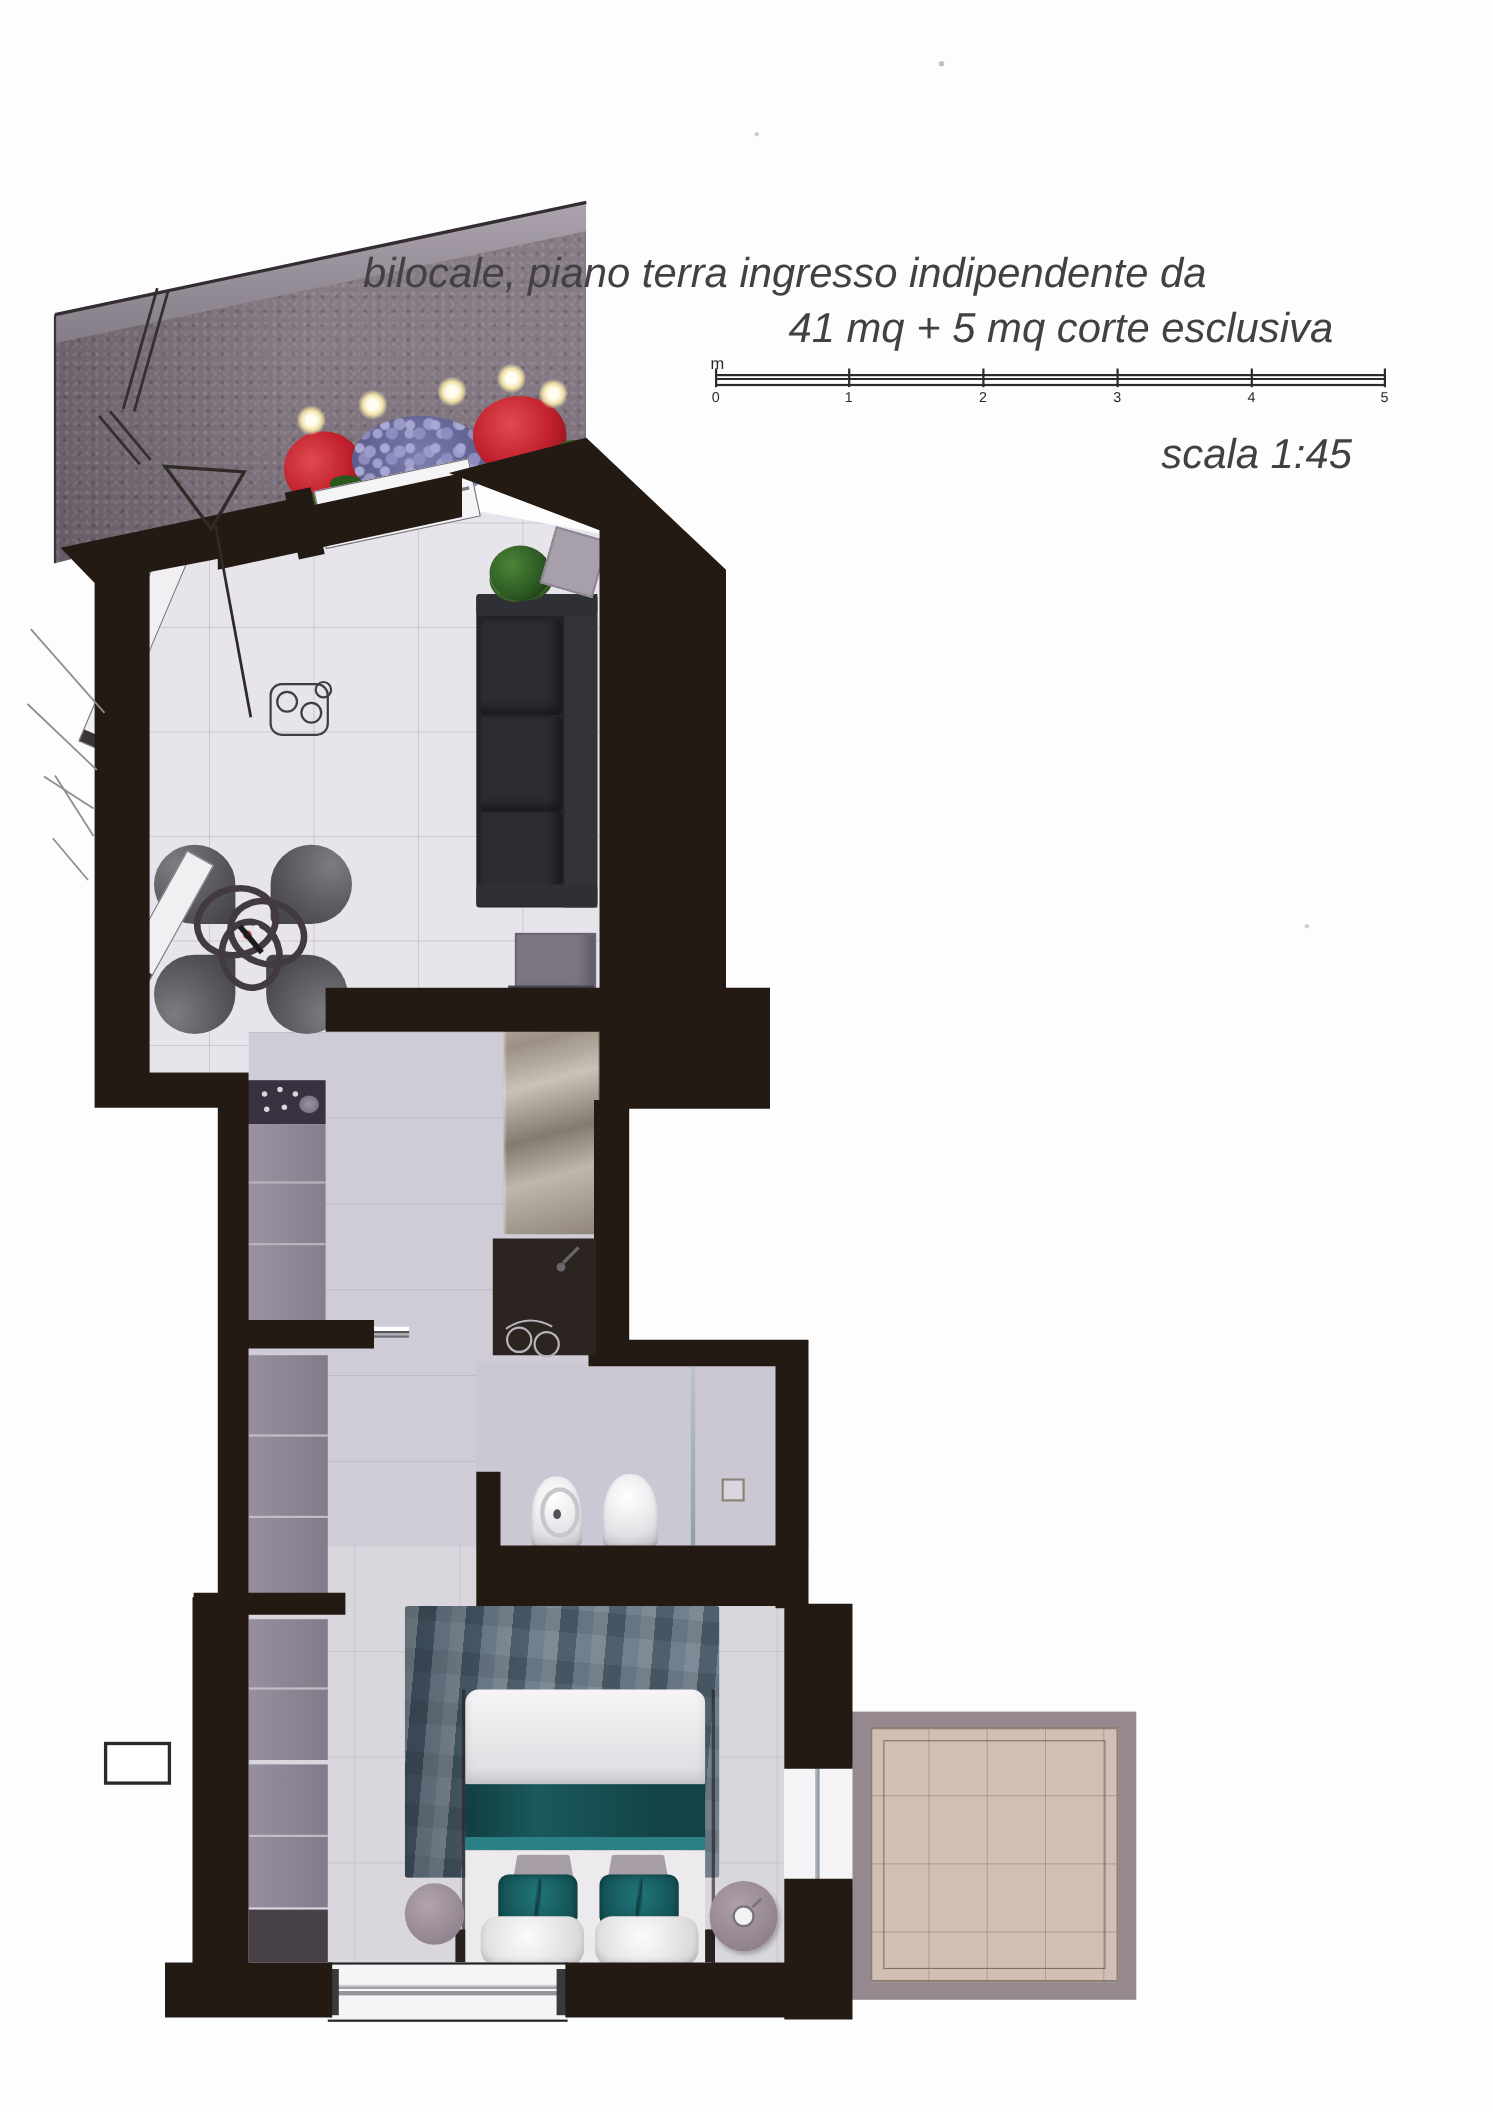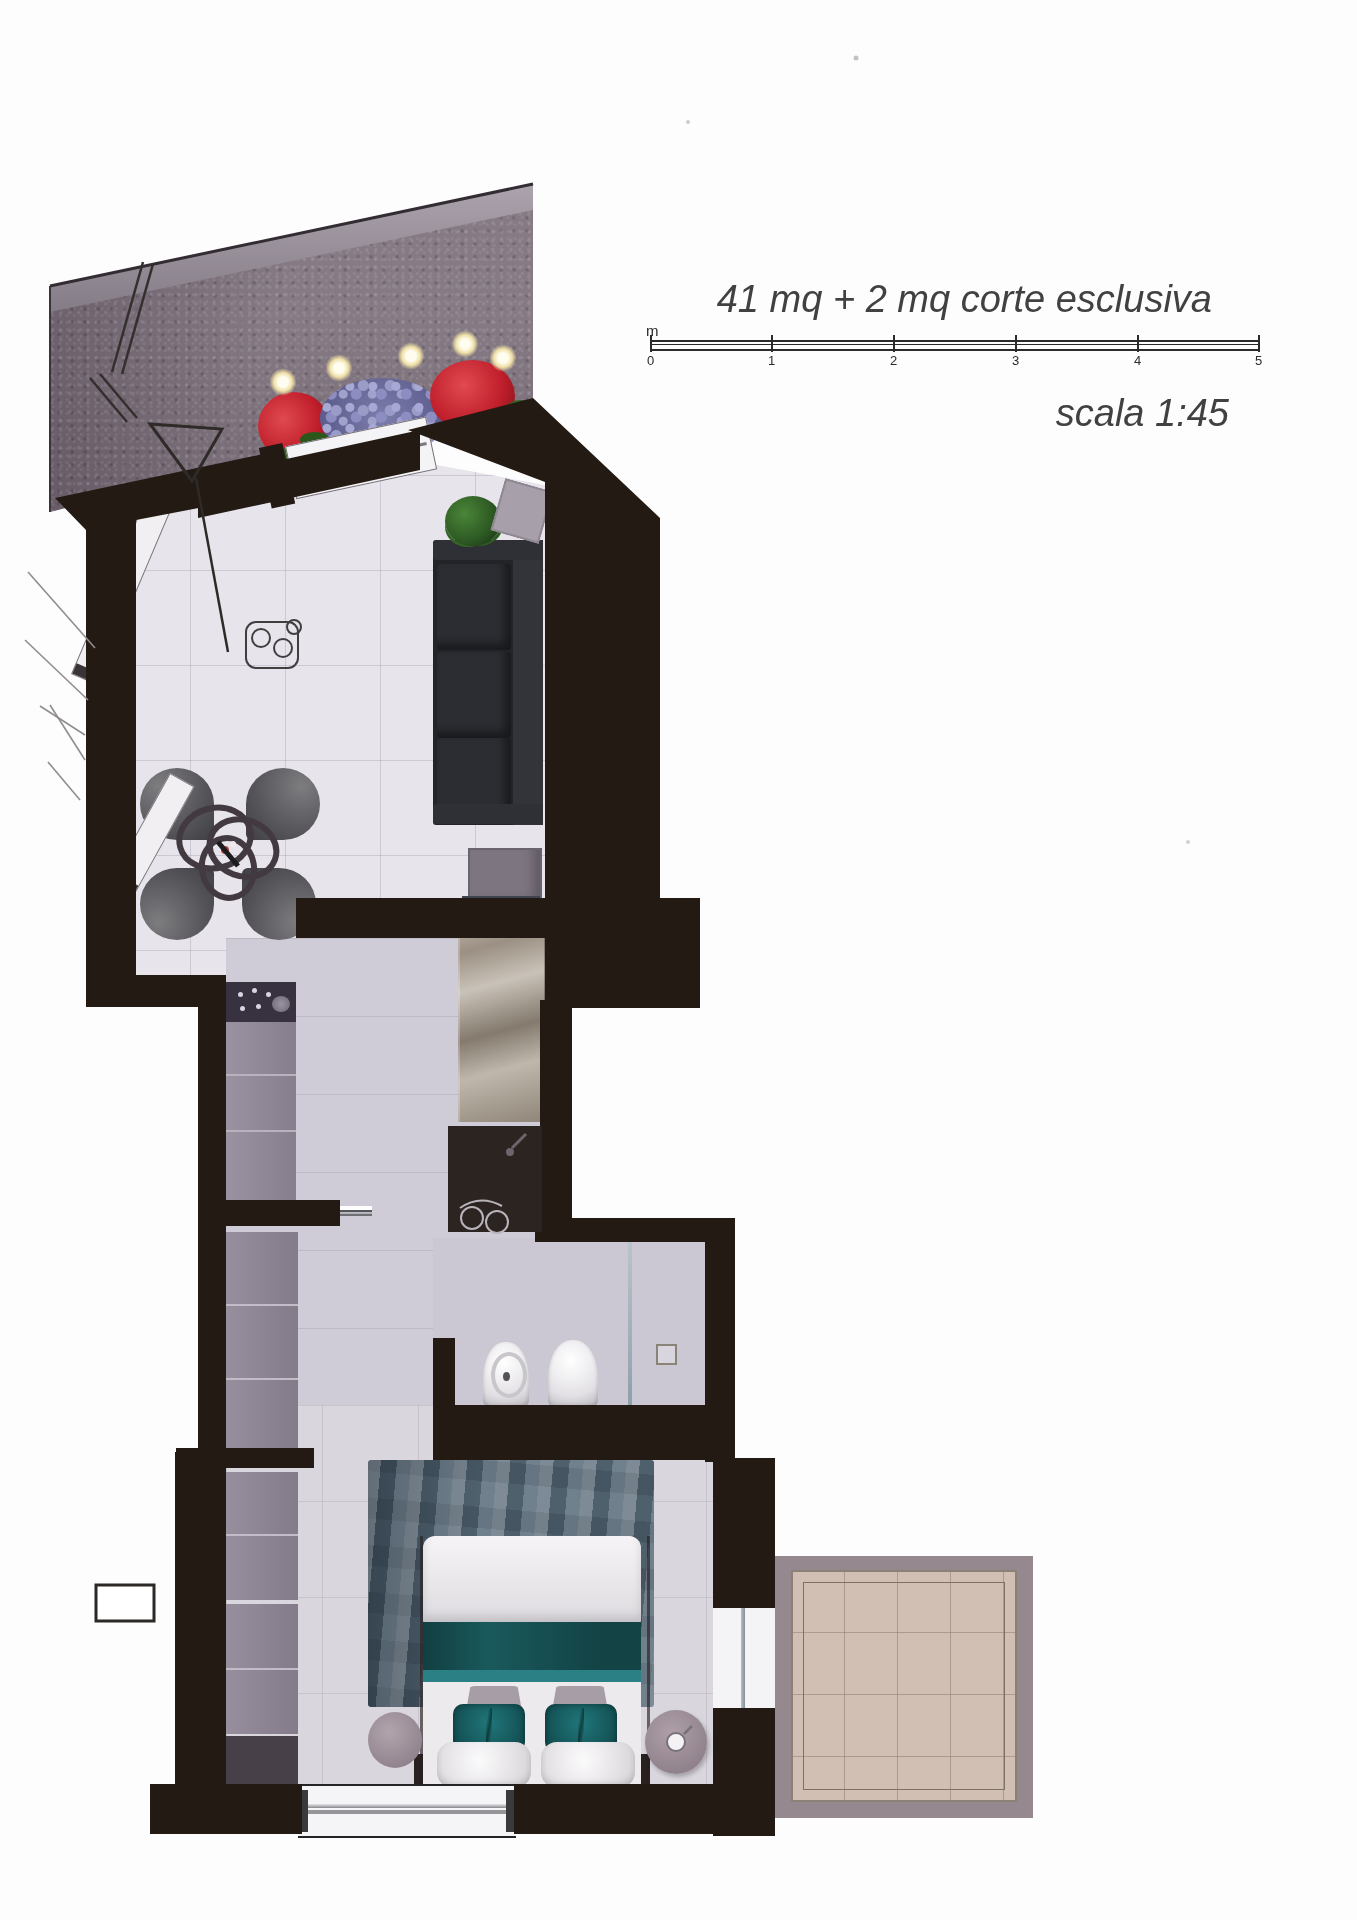--- a/index.html
+++ b/index.html
@@ -311,21 +311,22 @@
     <rect x="96" y="1585" width="58" height="36" stroke="#2c2826" stroke-width="3" fill="#ffffff"></rect>
 
     <circle cx="676" cy="1742" r="9" fill="#f4f2f4" stroke="#77727a" stroke-width="2"></circle>
     <path d="M684,1734 L692,1726" stroke="#77727a" stroke-width="2.5" fill="none"></path>
 
     <circle cx="856" cy="58" r="2.5" fill="#c4c1c5"></circle>
     <circle cx="688" cy="122" r="2" fill="#cfccd0"></circle>
     <circle cx="1188" cy="842" r="2" fill="#d3d0d4"></circle>
   </svg>
 
-  <div class="abs t-sub2">41 mq + 2 mq corte esclusiva</div>
+  <div class="abs t-sub1">bilocale, piano terra ingresso indipendente da</div>
+  <div class="abs t-sub2">41 mq + 5 mq corte esclusiva</div>
   <div class="abs t-scala">scala 1:45</div>
 
   <div class="abs ruler">
     <span class="munit">m</span>
     <div class="band"></div>
     <div class="tick" style="left:0;"></div>
     <div class="tick" style="left:121px;"></div>
     <div class="tick" style="left:243px;"></div>
     <div class="tick" style="left:365px;"></div>
     <div class="tick" style="left:487px;"></div>

